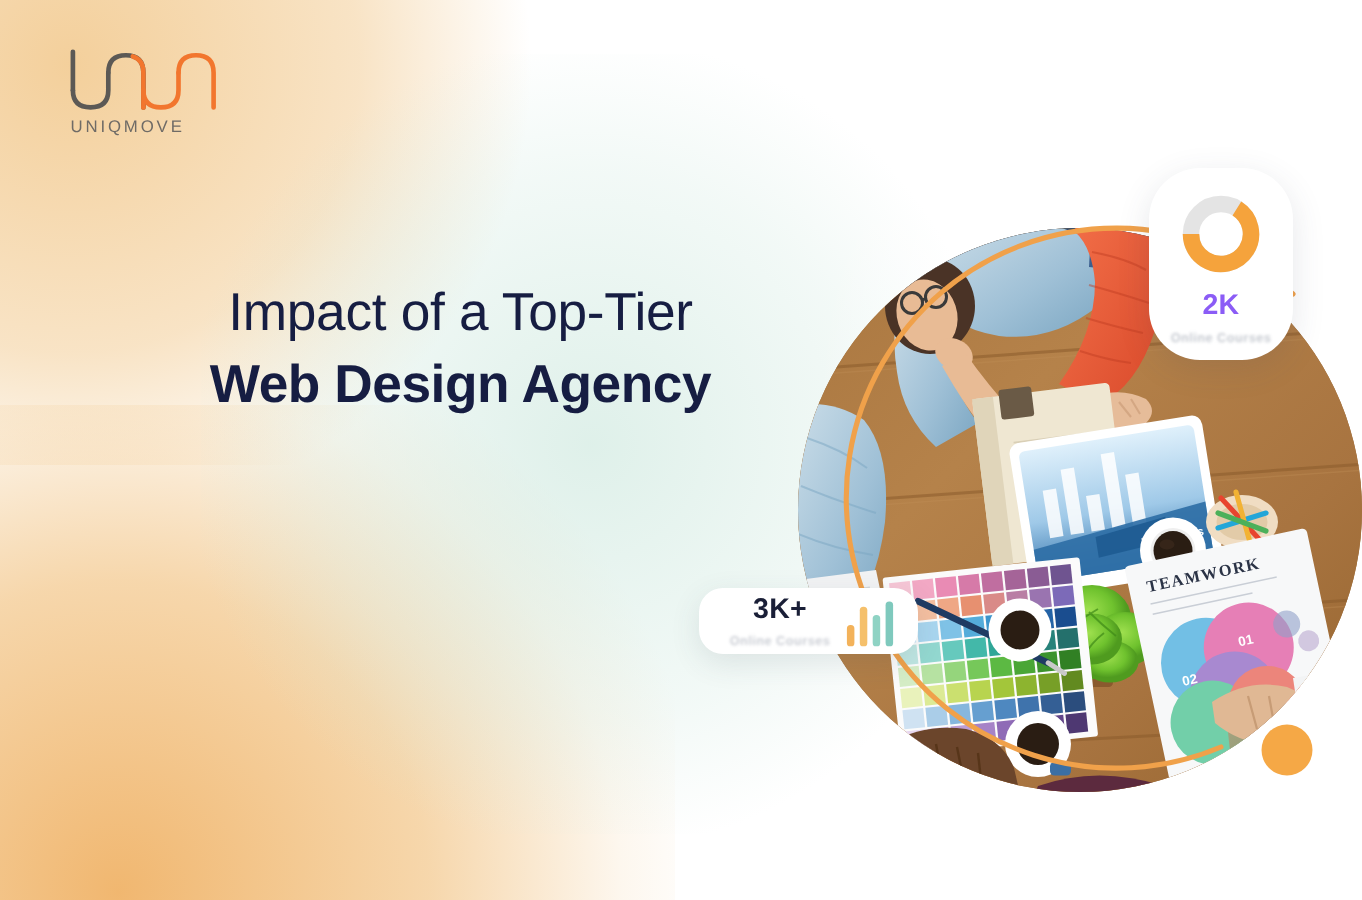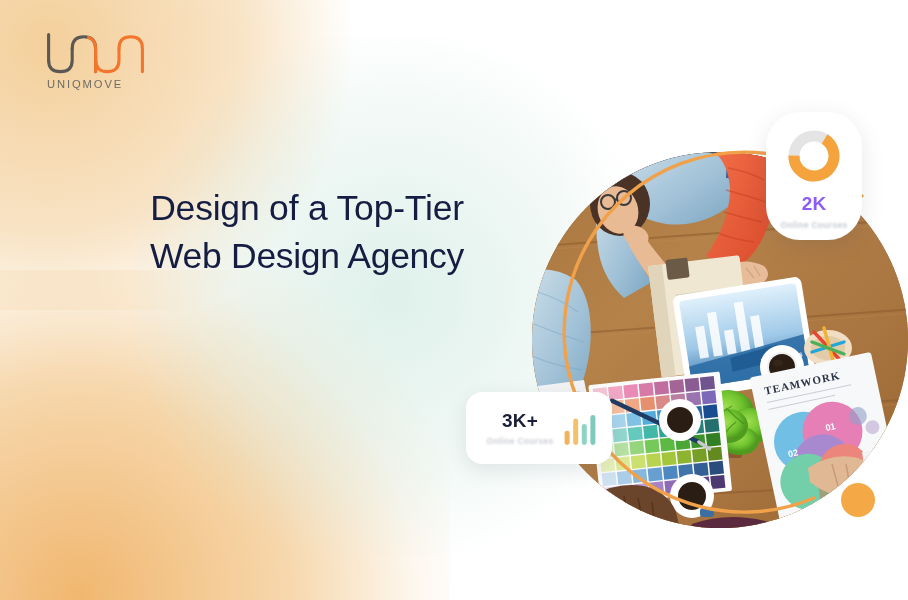--- a/index.html
+++ b/index.html
@@ -67,21 +67,21 @@
     color:#161d42;
     letter-spacing:-0.2px;
   }
   .headline .ln {
     display:block;
     font-size:35.5px;
     line-height:48px;
     font-weight:400;
     white-space:nowrap;
   }
-  .headline .ln.bold { font-weight:400; letter-spacing:-0.3px; }
+  .headline .ln.bold { font-weight:700; letter-spacing:-0.3px; }
 
   
   .photo-wrap {
     position:absolute;
     left:532px; top:152px;
     width:376px; height:376px;
   }
   .photo-circle {
     position:absolute; inset:0;
     border-radius:50%;
@@ -120,21 +120,21 @@
     font-size:8.5px; font-weight:600;
     color:rgba(150,156,170,0.55);
     filter:blur(1.15px);
     letter-spacing:0.3px;
     white-space:nowrap;
   }
 
   
   .badge-3k {
     position:absolute; left:466px; top:392px;
-    width:146px; height:72px;
+    width:146px; height:44px;
     background:#ffffff;
     border-radius:16px;
     box-shadow:0 6px 20px rgba(60,70,90,0.12);
     display:flex; align-items:center;
     padding:0 13px;
   }
   .badge-3k .txtcol { display:flex; flex-direction:column; flex:1; }
   .badge-3k .num {
     font-size:19px; font-weight:700; color:#1a1f37; letter-spacing:0.2px;
   }
@@ -180,21 +180,21 @@
         <path d="M51.6 41.6 L51.6 41.6" stroke="#f2762e"></path>
         <path d="M51.6 30.0 Q51.6 41.6 63.3 41.6 Q75.0 41.6 75.0 30.0 L75.0 18.5" stroke="#f2762e"></path>
 
         <path d="M75.0 18.5 Q75.0 6.8 86.7 6.8 Q98.4 6.8 98.4 18.5 L98.4 41.6" stroke="#f2762e"></path>
       </g>
       <text x="3" y="58" font-family="Liberation Sans, sans-serif" font-size="11.2" letter-spacing="1.9" fill="#6f6b66" font-weight="400">UNIQMOVE</text>
     </svg>
   </div>
 
   <h1 class="headline">
-    <span class="ln">Design of a Top-Tier</span>
+    <span class="ln">Impact of a Top-Tier</span>
     <span class="ln bold">Web Design Agency</span>
   </h1>
 
   <div class="photo-wrap">
 
     <div class="photo-circle">
       <svg class="photo-svg" viewBox="0 0 376 376" preserveAspectRatio="xMidYMid slice">
         <defs>
           <linearGradient id="wood" x1="0" y1="0" x2="1" y2="1">
             <stop offset="0%" stop-color="#a9763f"></stop>

